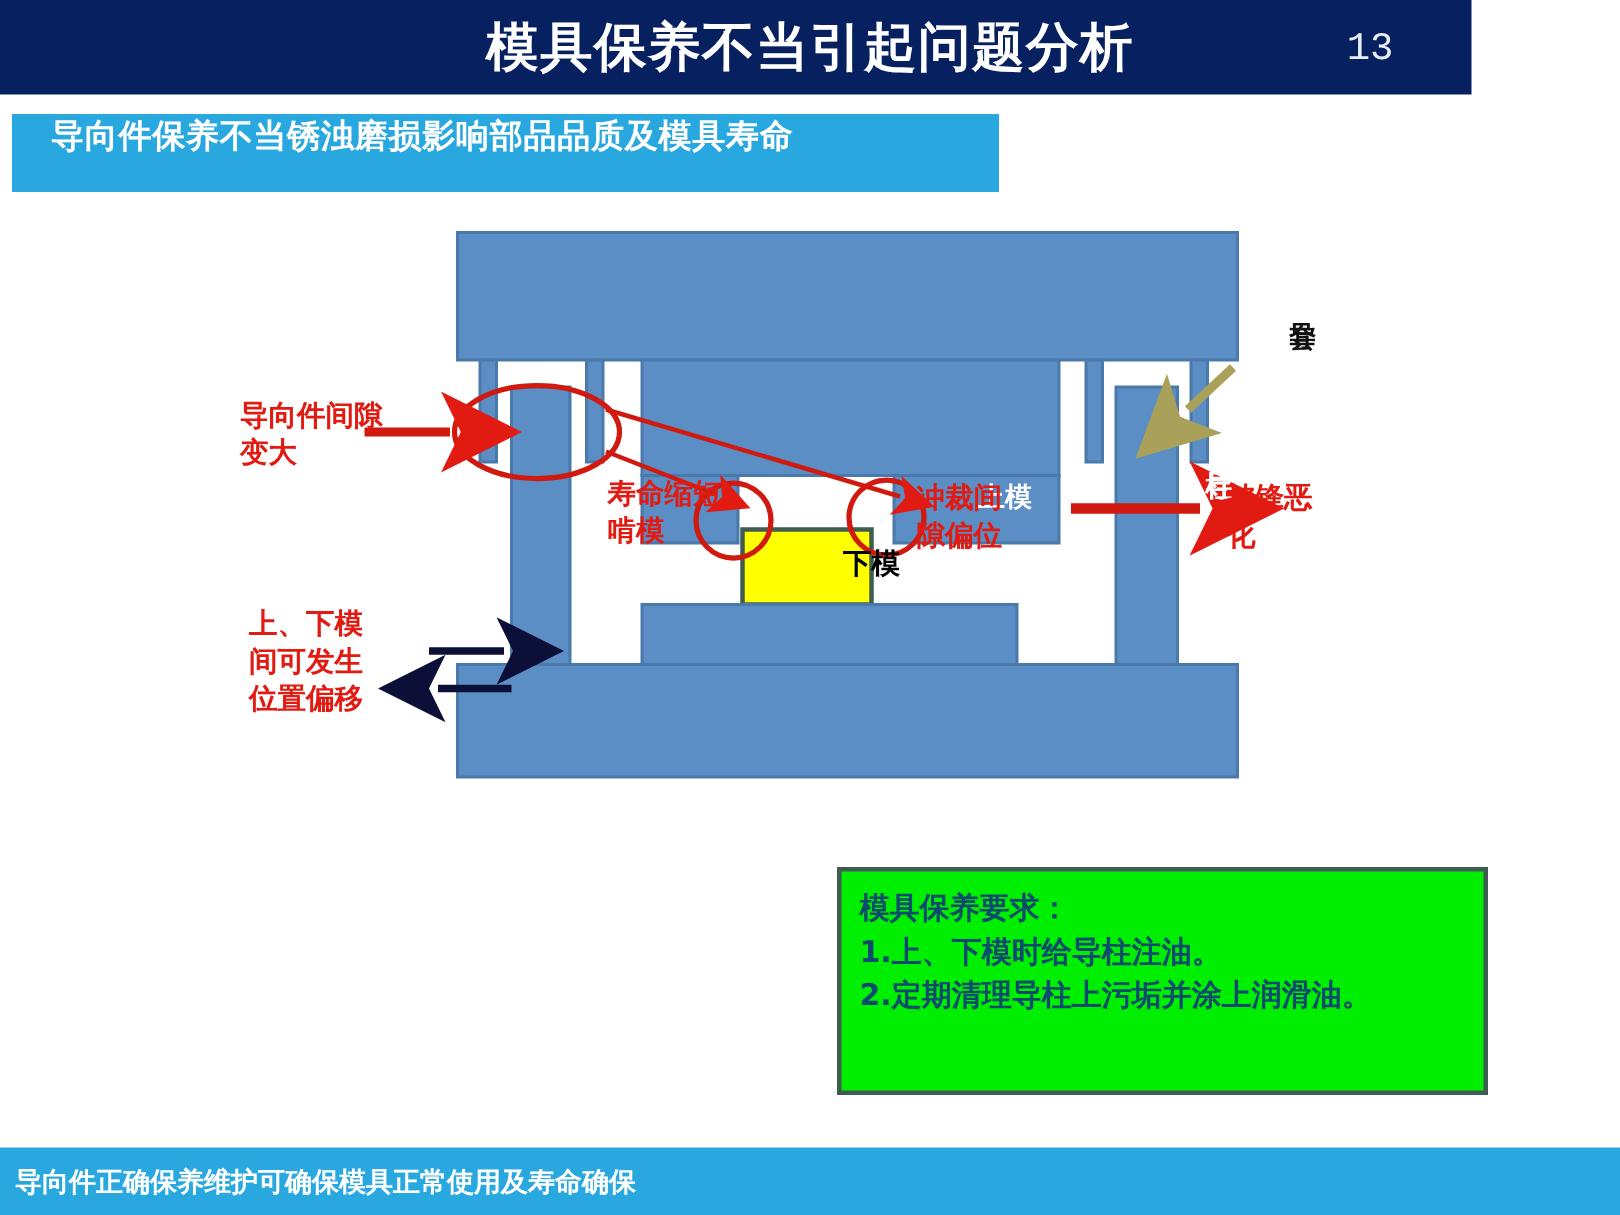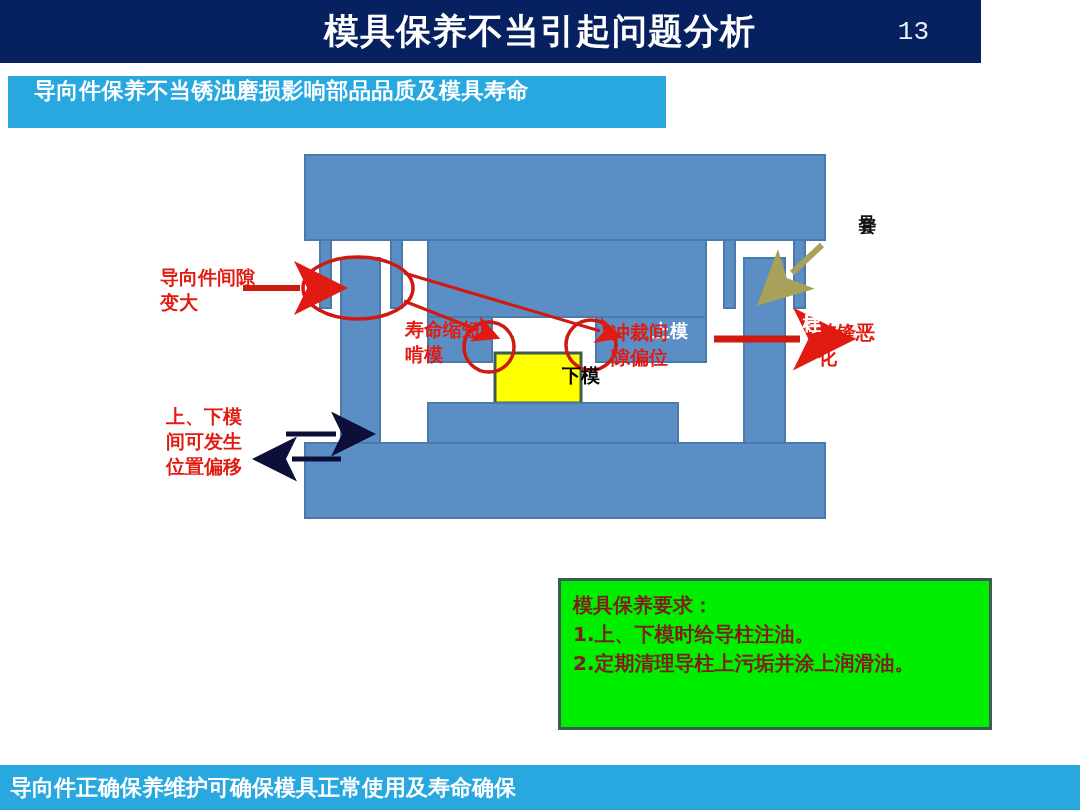--- a/index.html
+++ b/index.html
@@ -39,21 +39,21 @@
     font-family: "DejaVu Sans", "Liberation Sans", sans-serif;
     letter-spacing: 0.5px;
   }
 
   
   .footer-bar {
     position: absolute; left: 0px; top: 765px; width: 1080px; height: 45px;
     background: #29a8e0; display: flex; align-items: center;
   }
   .footer-text {
-    color: #ffffff; font-size: 22px; font-weight: 600; padding-left: 10px;
+    color: #ffffff; font-size: 18px; font-weight: 600; padding-left: 10px;
     font-family: "DejaVu Sans", "Liberation Sans", sans-serif;
   }
 
   
   .diagram { position: absolute; left: 0; top: 125px; width: 1080px; height: 440px; }
   .diag-svg { position: absolute; left: 0; top: 0; }
 
   
   .red-label {
     position: absolute; color: #e21b12; font-weight: bold;
@@ -71,21 +71,21 @@
     position: absolute; border: 3px solid #3e5c51;
     padding: 10px 12px 8px 12px;
   }
   .box-yellow { left: 88px; top: 578px; width: 460px; height: 152px; background: #ffff00; }
   .box-green  { left: 558px; top: 578px; width: 434px; height: 152px; background: #00ee00; }
   .box-line {
     font-family: "DejaVu Sans", "Liberation Sans", sans-serif;
     font-weight: bold; font-size: 20px; line-height: 1.45; white-space: nowrap;
   }
   .box-yellow .box-line { color: #d40000; }
-  .box-green .box-line { color: #7f1d1d; }
+  .box-green .box-line { color: #0c4a6e; }
 </style>
 </head>
 <body>
 
 <div id="slide">
 
   <div class="header">
     <div class="header-title">模具保养不当引起问题分析</div>
     <div class="page-number">13</div>
   </div>

